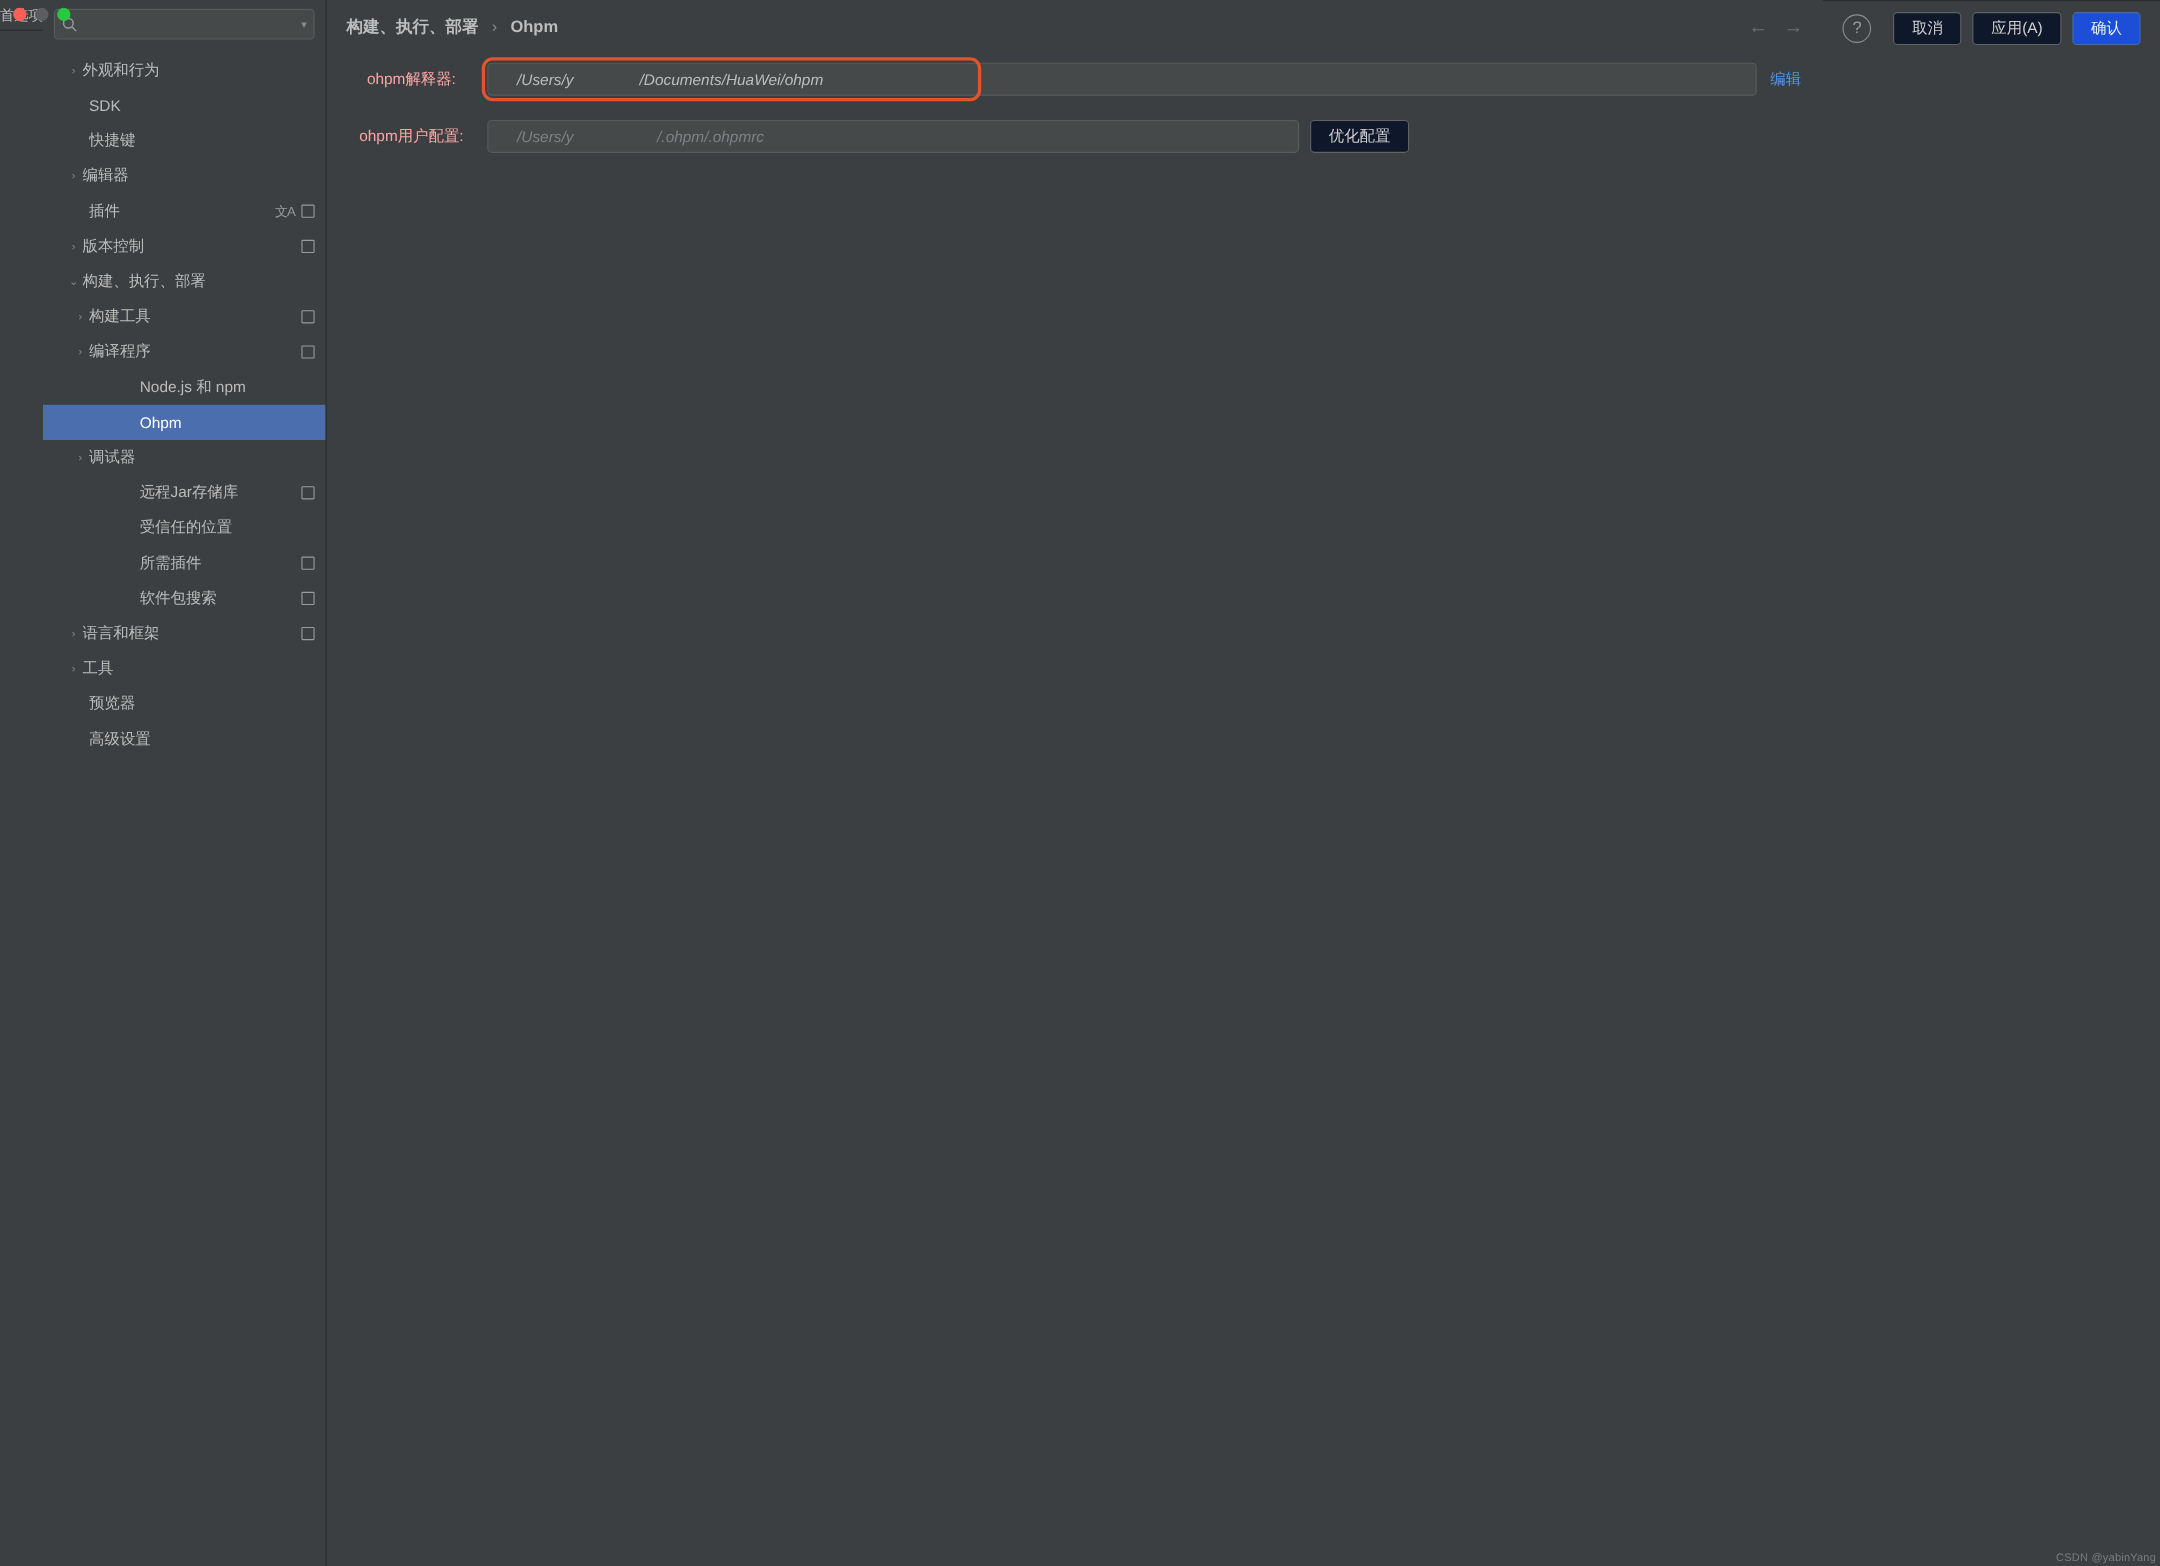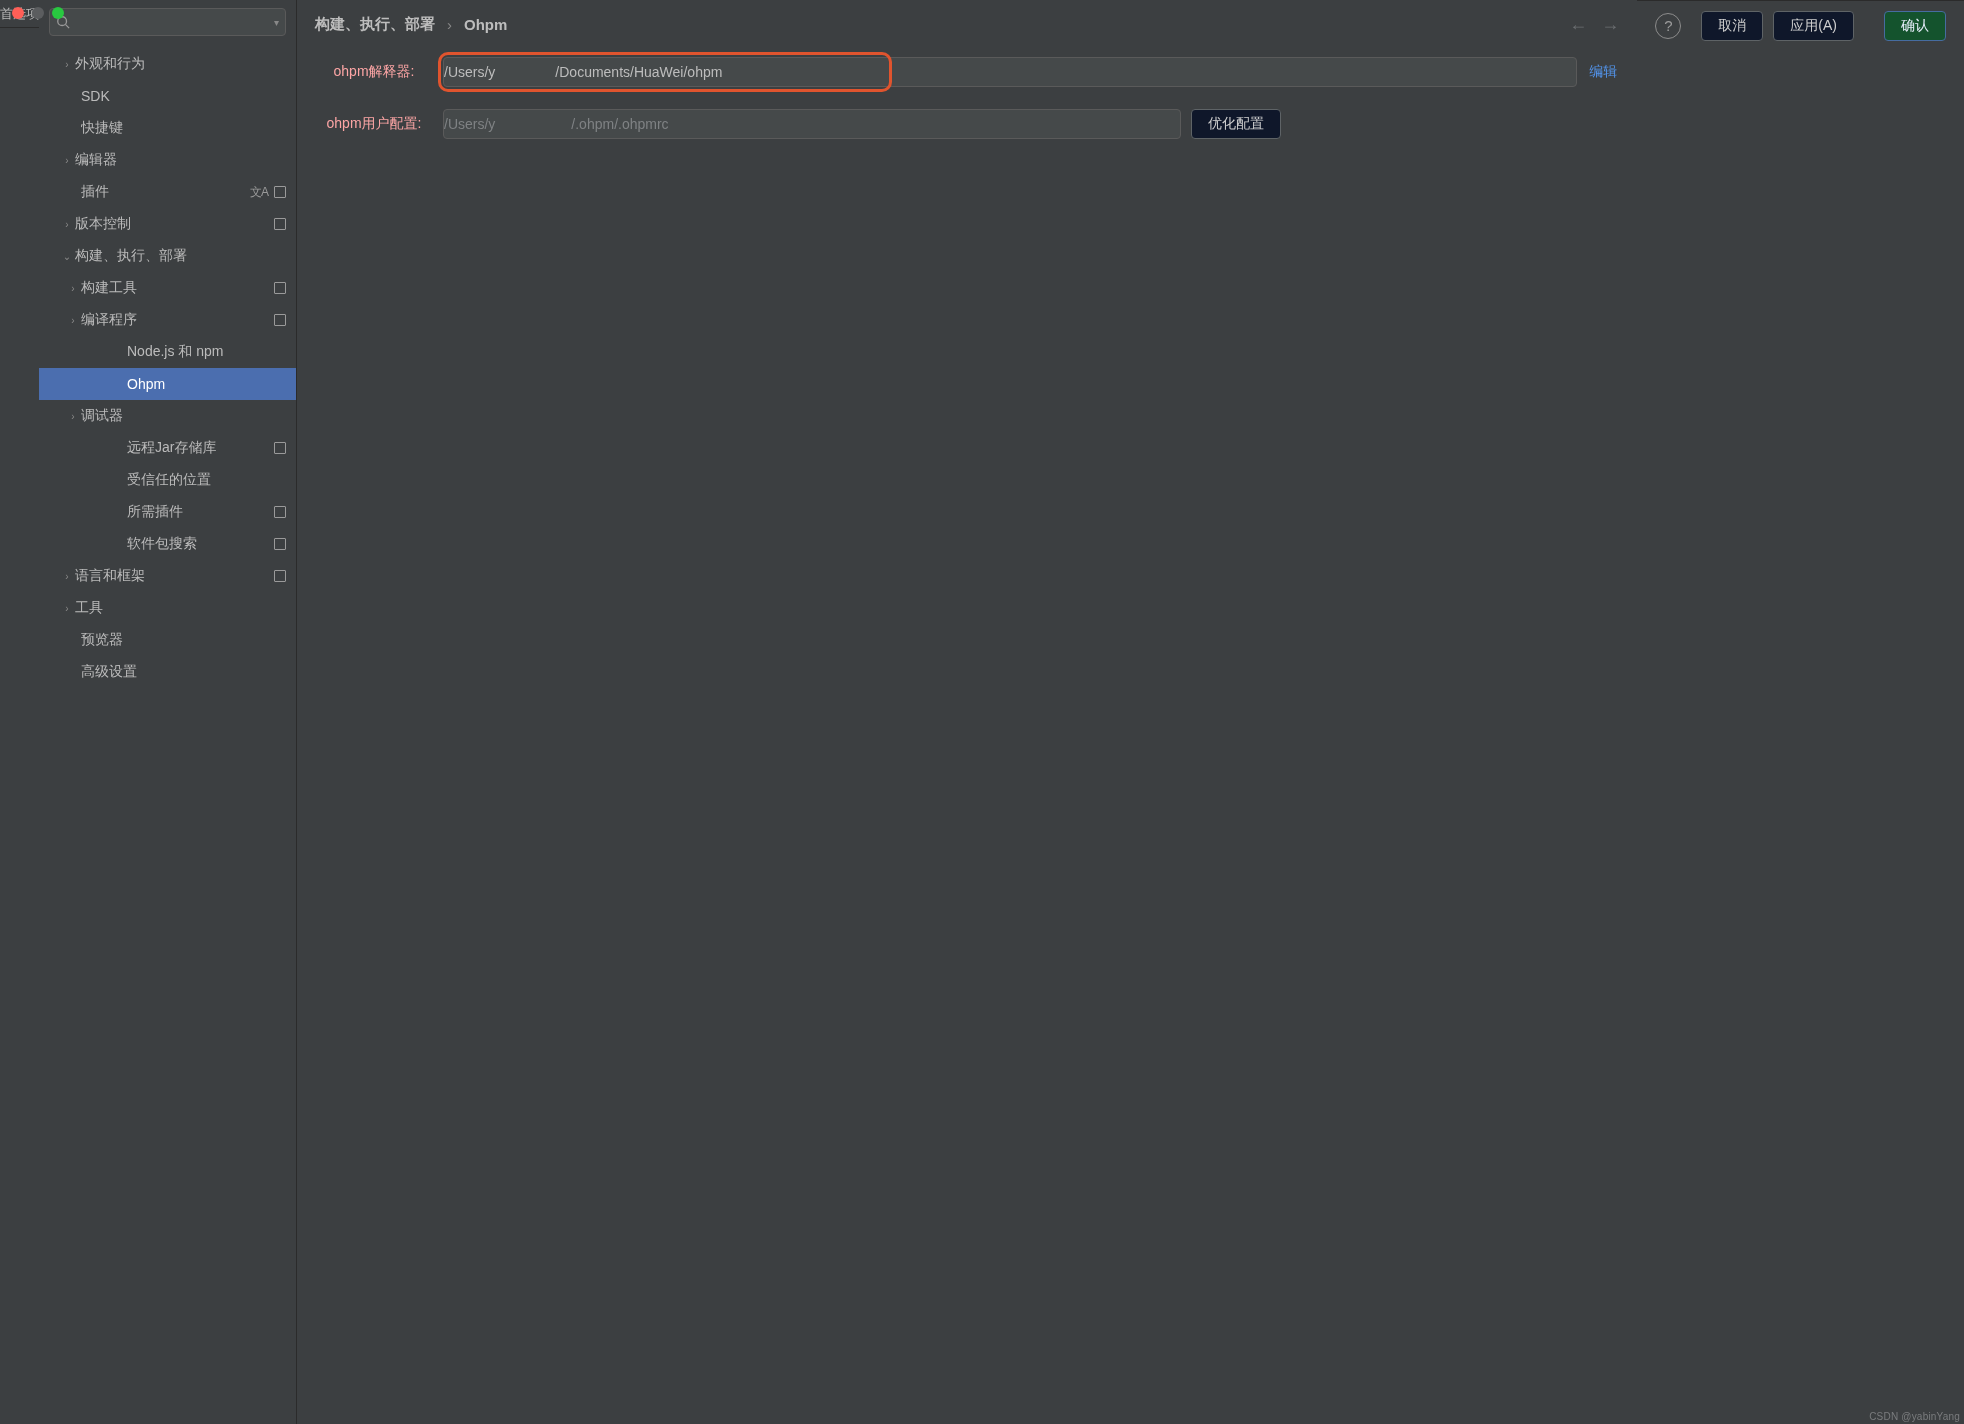--- a/index.html
+++ b/index.html
@@ -81,25 +81,26 @@
   .crumbs-nav span { font-size: 18px; }
 
   .form-row { display: flex; align-items: center; gap: 10px; margin-bottom: 22px; }
   .form-row .label { width: 118px; text-align: center; color: #fca5a5; white-space: nowrap; }
   .field {
     flex: 1 1 auto;
     height: 30px;
     background: #45494a;
     border: 1px solid #5a5a5a;
     border-radius: 4px;
-    padding: 0 0;
+    padding: 0 26px;
     display: flex; align-items: center; gap: 2px;
     color: #bdbdbd;
     min-width: 0;
     position: relative;
+    font-style: italic;
   }
   .field.readonly { color: #7f8284; }
   .field .seg { white-space: nowrap; }
   .field .blur {
     display: inline-block;
     height: 14px;
     border-radius: 2px;
   }
   .blur-a { width: 56px; }
   .blur-b { width: 72px; }
@@ -117,21 +118,21 @@
     background: #0f172a;
     border: 1px solid #5e6366;
     color: #cfcfcf;
     height: 30px;
     padding: 0 16px;
     border-radius: 4px;
     display: inline-flex; align-items: center; justify-content: center;
     cursor: default;
     white-space: nowrap;
   }
-  .btn.primary { background: #14532d; border-color: #466ca0; color: #e6eefb; margin-left: 20px; }
+  .btn.primary { background: #1d4ed8; border-color: #466ca0; color: #e6eefb; }
 
   
   .footer {
     height: 50px;
     border-top: 1px solid #2b2b2b;
     background: #3c3f41;
     display: flex; align-items: center;
     padding: 0 18px;
     gap: 10px;
     flex-shrink: 0;

